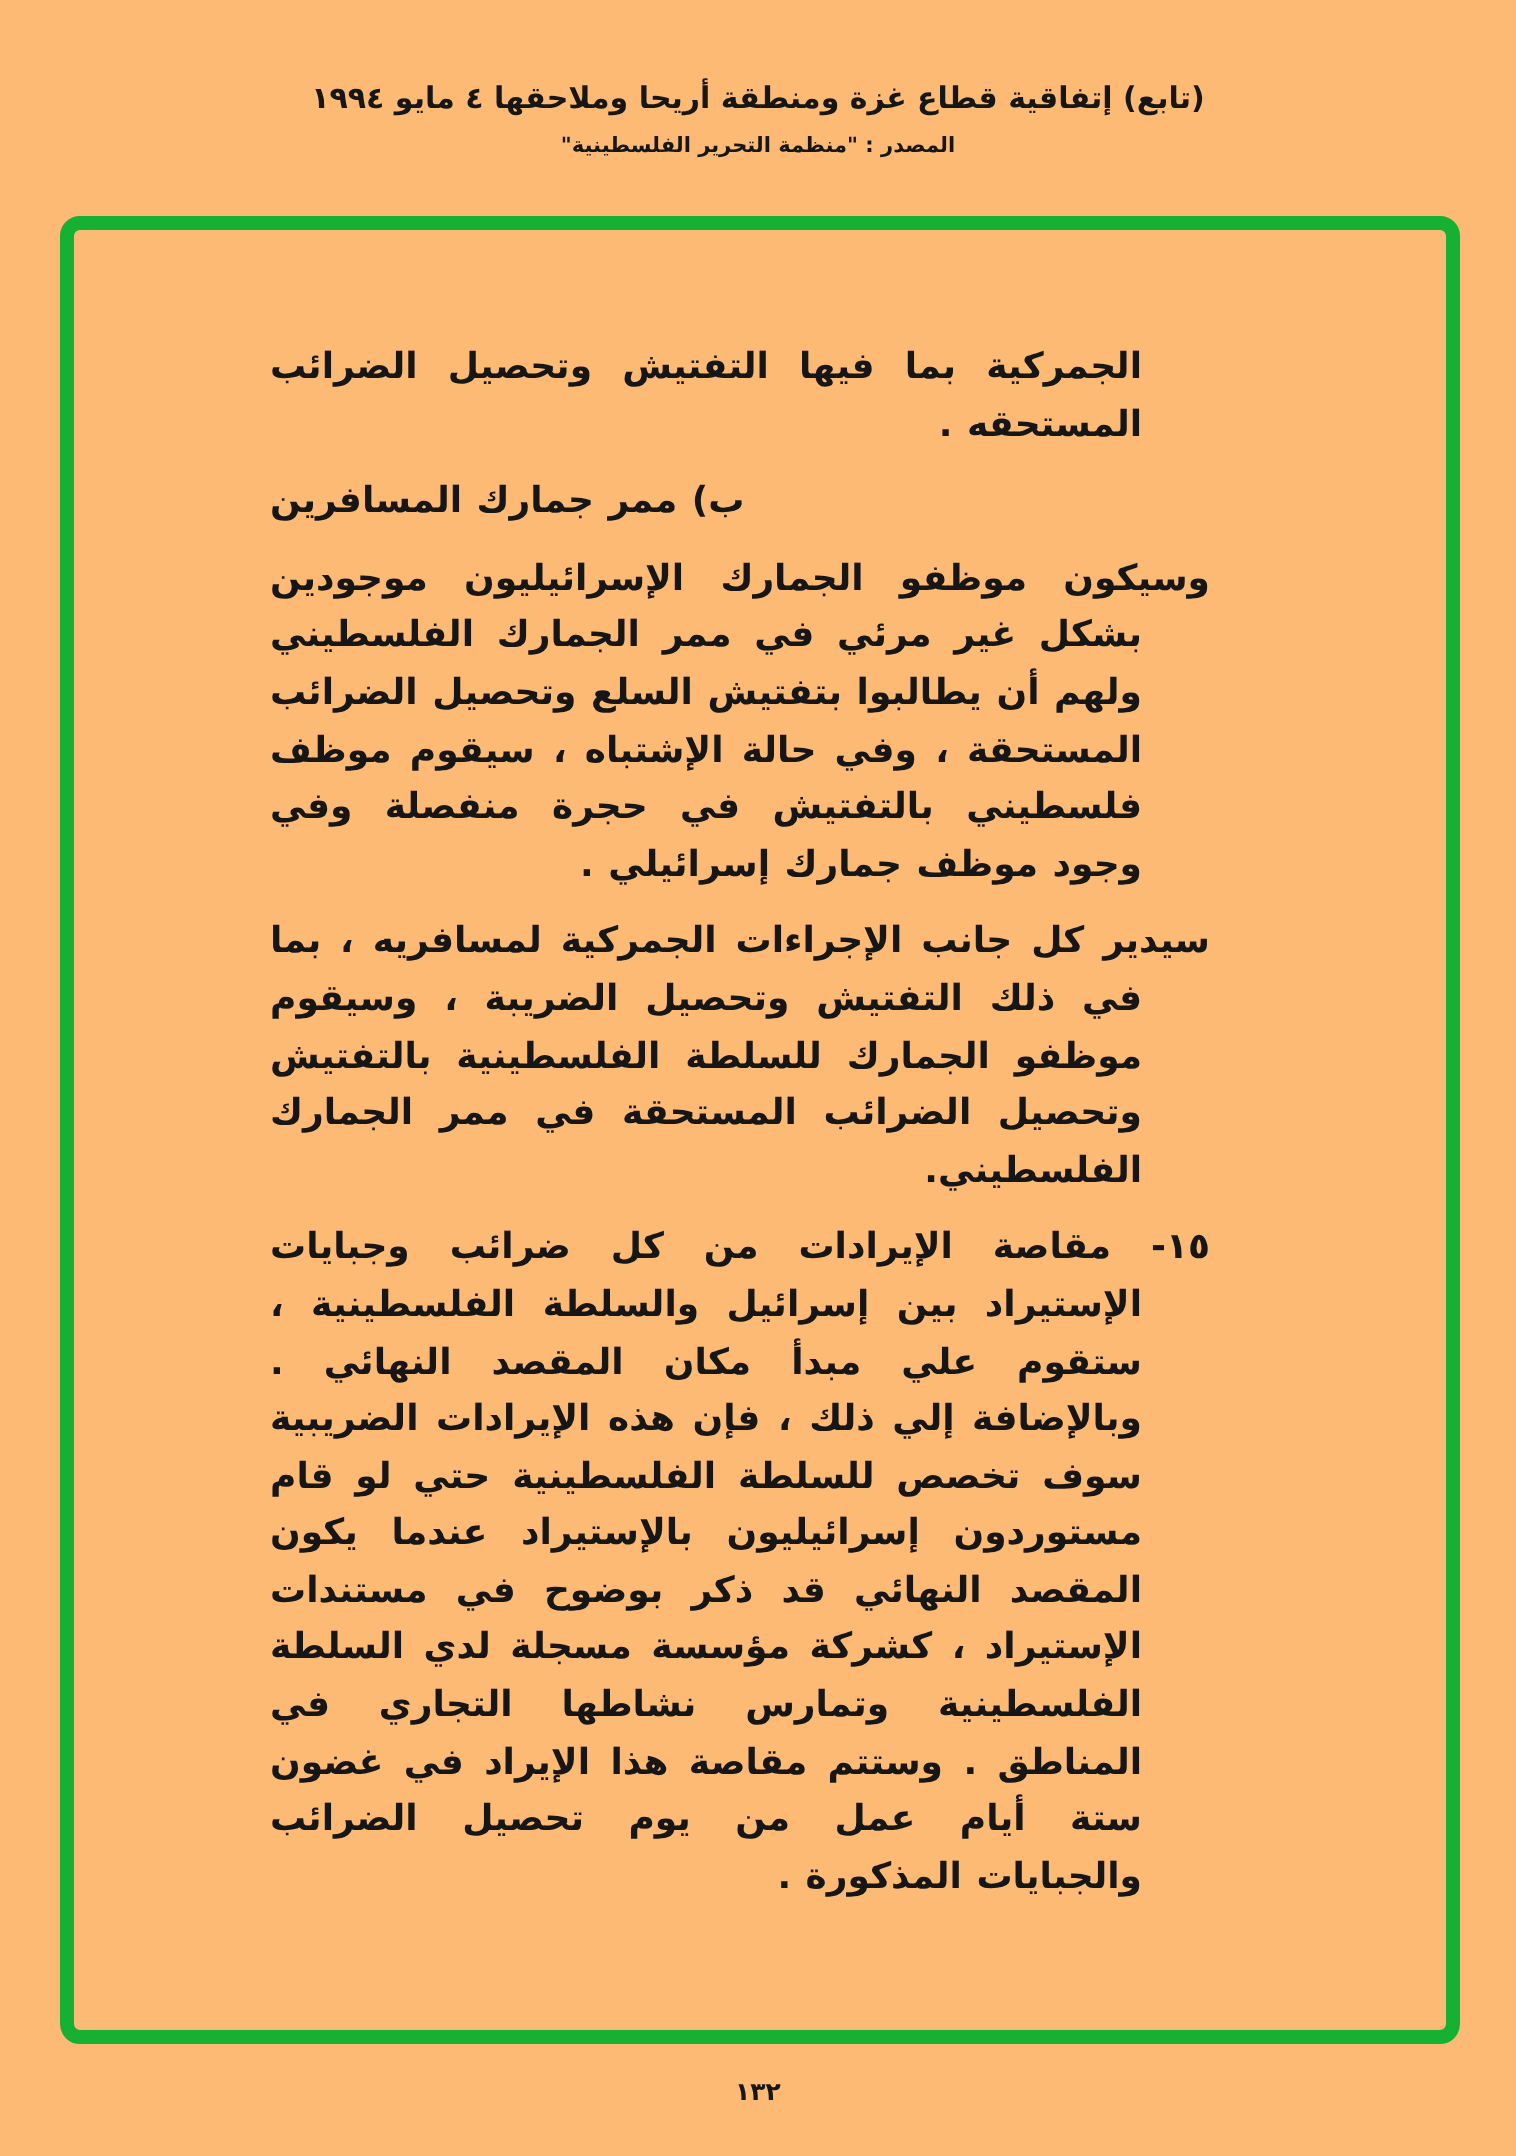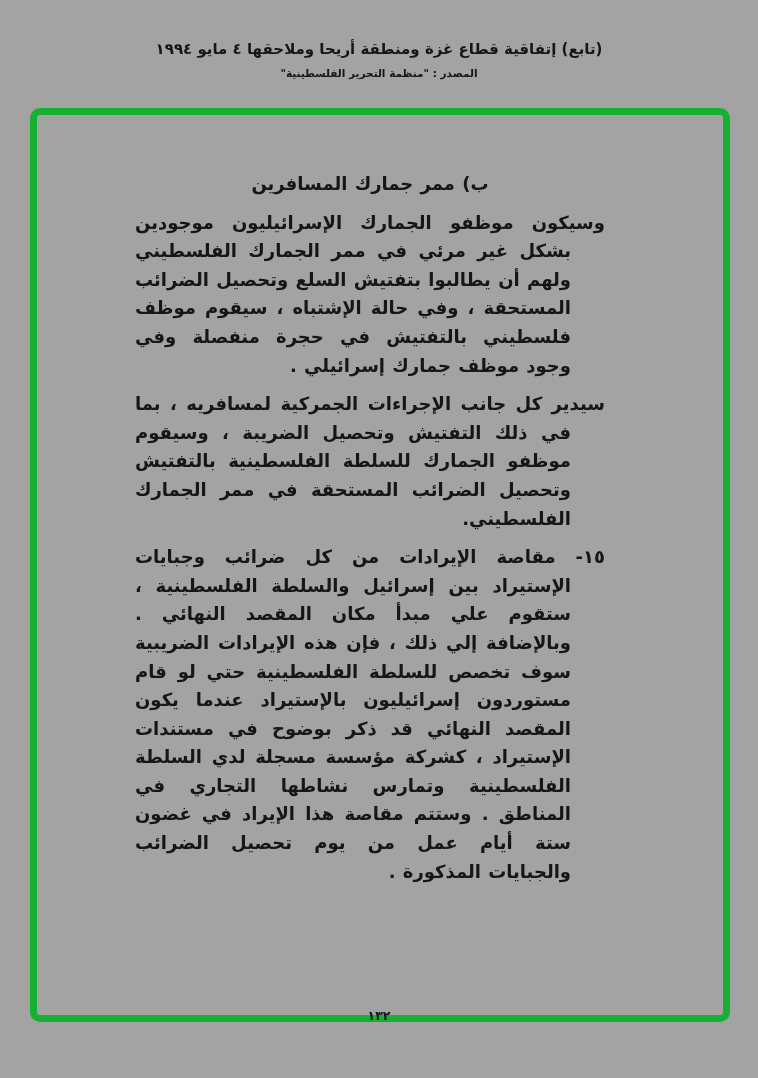--- a/index.html
+++ b/index.html
@@ -4,21 +4,21 @@
 <style>
   html, body {
     margin: 0;
     padding: 0;
     background: #e8e8e8;
   }
   .page {
     position: relative;
     width: 758px;
     height: 1078px;
-    background: #a3a3a3;
+    background: #fdba74;
     font-family: "DejaVu Sans", sans-serif;
     color: #161616;
     overflow: hidden;
     margin: 0 auto;
     text-decoration: underline;
   }
   .header {
     position: absolute;
     top: 40px;
     left: 0;
@@ -61,25 +61,25 @@
   .text-col p {
     margin: 0 0 10px 0;
     padding-right: 34px;
     text-indent: 0;
   }
   .text-col p.outdent {
     text-indent: -34px;
   }
   .text-col p.sec-heading {
     text-indent: -34px;
-    text-align: center;
+    text-align: left;
   }
   .page-number {
     position: absolute;
-    top: 1008px;
+    top: 1038px;
     left: 0;
     width: 100%;
     text-align: center;
     direction: rtl;
     font-size: 12.5px;
     font-weight: bold;
     letter-spacing: 3px;
   }
 </style>
 </head>
@@ -88,20 +88,21 @@
 <div class="page">
 
   <div class="header">
     <div class="title">(تابع) إتفاقية قطاع غزة ومنطقة أريحا وملاحقها ٤ مايو ١٩٩٤</div>
     <div class="source">المصدر :  "منظمة التحرير الفلسطينية"</div>
   </div>
 
   <div class="frame"></div>
 
   <div class="text-col">
+    <p>الجمركية بما فيها التفتيش وتحصيل الضرائب المستحقه .</p>
     <p class="sec-heading">ب)  ممر جمارك المسافرين</p>
     <p class="outdent">وسيكون موظفو الجمارك الإسرائيليون موجودين بشكل غير مرئي في ممر الجمارك الفلسطيني ولهم أن يطالبوا بتفتيش السلع وتحصيل الضرائب المستحقة ، وفي حالة الإشتباه ، سيقوم موظف فلسطيني بالتفتيش في حجرة منفصلة وفي وجود موظف جمارك إسرائيلي .</p>
     <p class="outdent">سيدير كل جانب الإجراءات الجمركية لمسافريه ، بما في ذلك التفتيش وتحصيل الضريبة ، وسيقوم موظفو الجمارك للسلطة الفلسطينية بالتفتيش وتحصيل الضرائب المستحقة في ممر الجمارك الفلسطيني.</p>
     <p class="outdent">١٥- مقاصة الإيرادات من كل ضرائب وجبايات الإستيراد بين إسرائيل والسلطة الفلسطينية ، ستقوم علي مبدأ مكان المقصد النهائي . وبالإضافة إلي ذلك ،  فإن هذه الإيرادات الضريبية سوف تخصص للسلطة الفلسطينية حتي لو قام مستوردون إسرائيليون بالإستيراد عندما يكون المقصد النهائي قد ذكر بوضوح في مستندات الإستيراد ،  كشركة مؤسسة مسجلة لدي السلطة الفلسطينية وتمارس نشاطها التجاري في المناطق . وستتم مقاصة هذا الإيراد في غضون ستة أيام عمل من يوم تحصيل الضرائب والجبايات المذكورة .</p>
   </div>
 
   <div class="page-number">١٣٢</div>
 
 </div>
 

